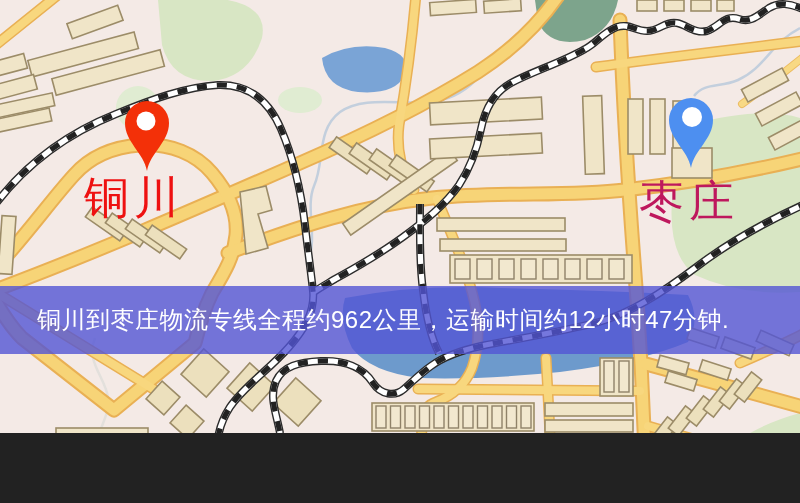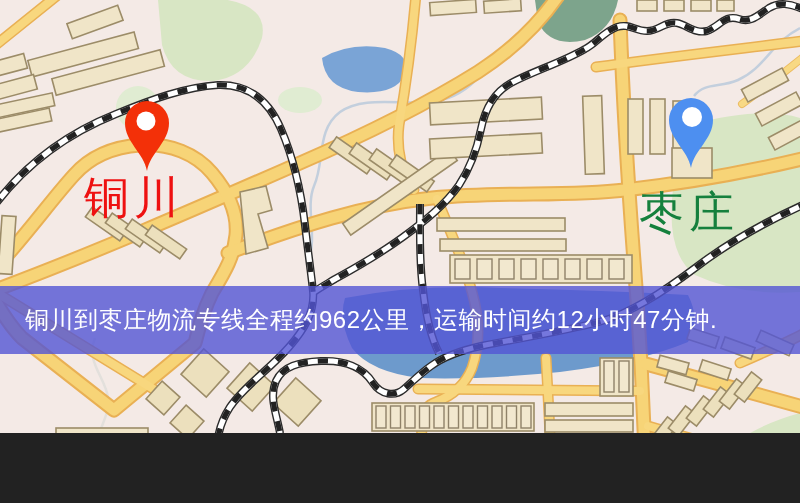--- a/index.html
+++ b/index.html
@@ -35,27 +35,27 @@
   .pin{position:absolute;width:56px;height:76px;}
   .pin.origin{left:119px;top:96px;}
   .pin.dest{left:663px;top:93px;}
 
   .city-label{
     position:absolute;font-size:45px;line-height:1;font-weight:500;
     letter-spacing:5px;white-space:nowrap;
     font-family:"Liberation Sans","DejaVu Sans",sans-serif;
   }
   .city-label.origin{left:84px;top:175px;color:#ee1111;}
-  .city-label.dest{left:639px;top:190px;color:#15803d;}
+  .city-label.dest{left:639px;top:179px;color:#be185d;}
 
   .banner{
     position:absolute;left:0;top:286px;width:800px;height:68px;
     background:rgba(83,85,212,0.80);
     color:#ffffff;display:flex;align-items:center;
-    padding-left:25px;box-sizing:border-box;
+    padding-left:37px;box-sizing:border-box;
   }
   .banner span{font-size:24px;letter-spacing:0.5px;white-space:nowrap;}
 </style>
 </head>
 <body>
 
 <div class="stage">
 
   <svg class="basemap" width="800" height="503" viewBox="0 0 800 503">
     <defs>

